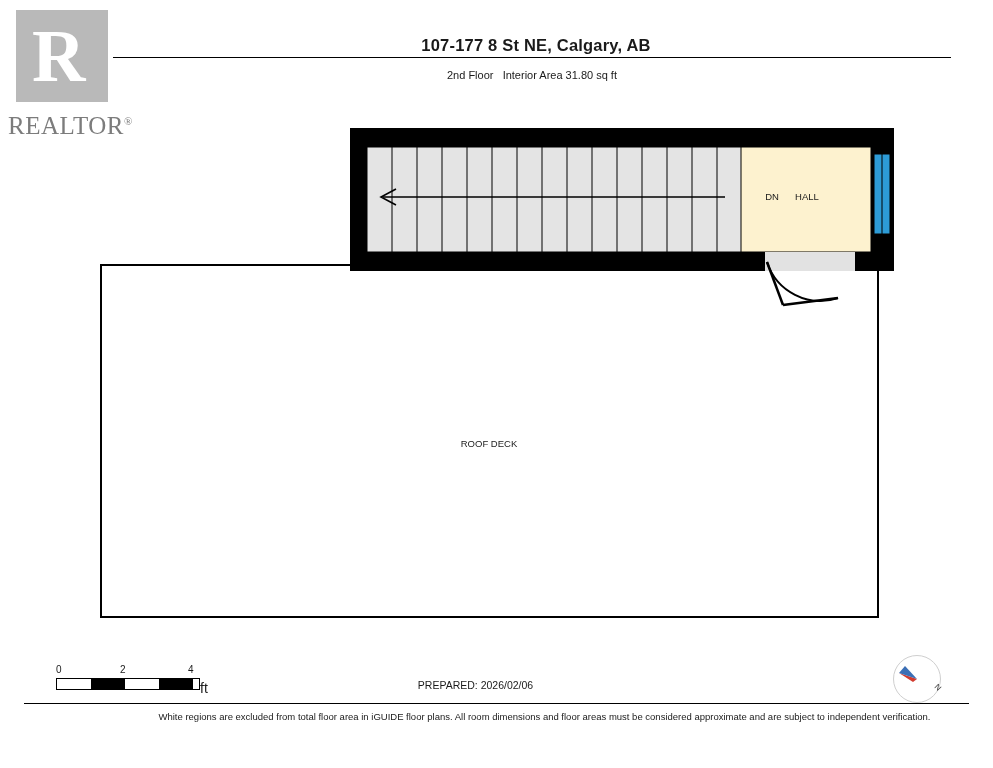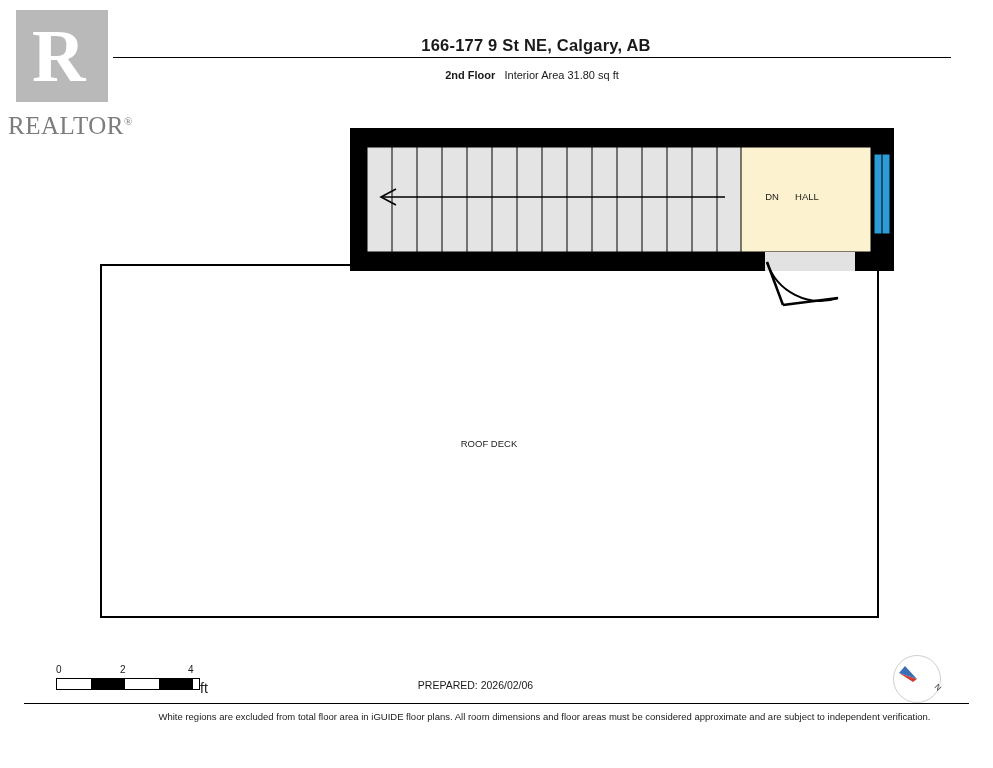--- a/index.html
+++ b/index.html
@@ -81,21 +81,21 @@
   }
   .floor-line {
     position: absolute;
     left: 113px;
     top: 69px;
     width: 838px;
     text-align: center;
     font-size: 11px;
   }
   .floor-line .floor-name {
-    font-weight: bold;
+    font-weight: normal;
   }
   .floor-line .area {
     font-weight: normal;
   }
 
   
   .plan {
     position: absolute;
     left: 0;
     top: 0;
@@ -200,21 +200,21 @@
 <div class="realtor-logo">
   <div class="realtor-mark">
     <div class="realtor-mark-inner">R</div>
   </div>
   <div class="realtor-word">
     <span>REALTOR</span><sup>®</sup>
   </div>
 </div>
 
 <div class="title-rule"></div>
-<div class="plan-title">166-177 9 St NE, Calgary, AB</div>
+<div class="plan-title">107-177 8 St NE, Calgary, AB</div>
 <div class="floor-line">
   <span class="floor-name">2nd Floor</span>
   &nbsp;&nbsp;<span class="area">Interior Area 31.80 sq ft</span>
 </div>
 
 <svg class="plan" viewBox="0 0 993 768" xmlns="http://www.w3.org/2000/svg">
 
   <rect x="101" y="265" width="777" height="352" fill="#ffffff" stroke="#000000" stroke-width="2"></rect>
 
   <rect x="350" y="128" width="544" height="143" fill="#000000"></rect>

